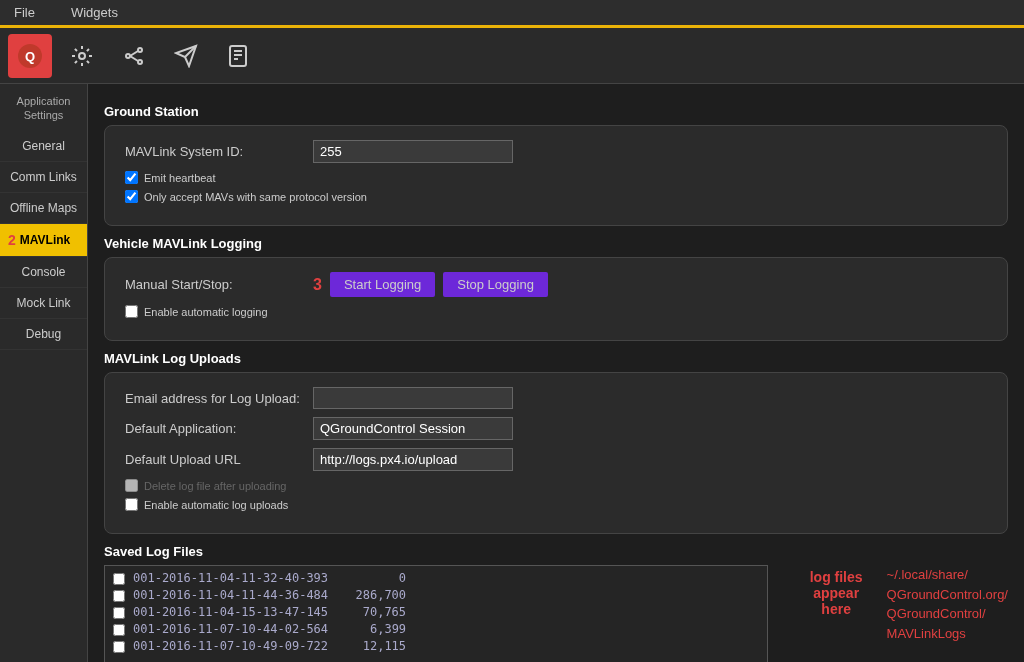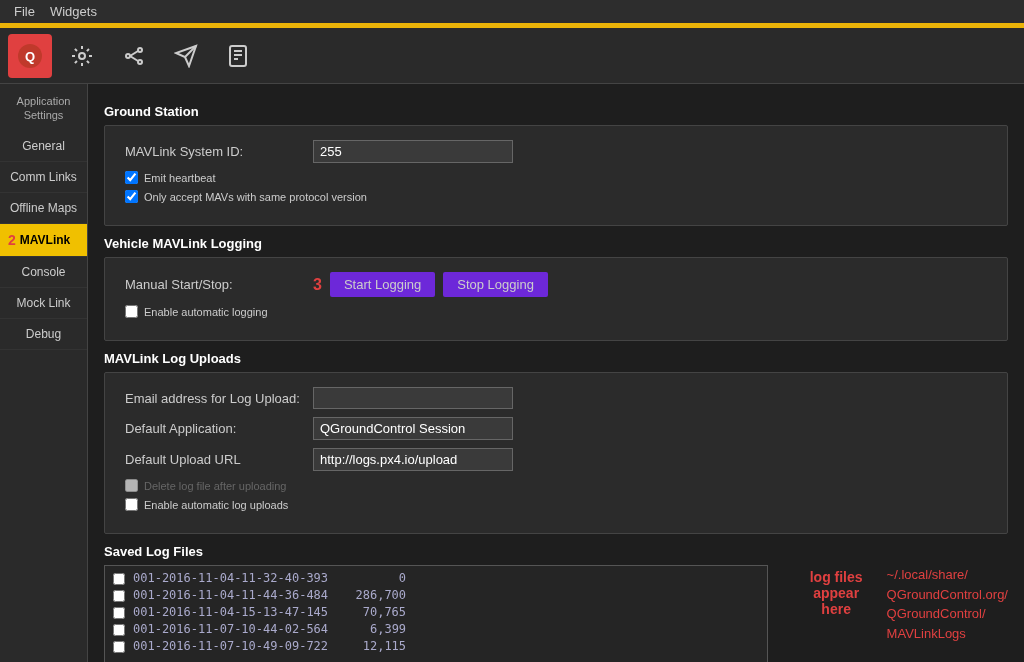--- a/index.html
+++ b/index.html
@@ -13,22 +13,22 @@
       overflow: hidden;
     }
 
     
     .menu-bar {
       background: #2d2d2d;
       height: 28px;
       display: flex;
       align-items: center;
       padding: 0 8px;
-      gap: 3px;
-      border-bottom: 5px solid #eab308;
+      gap: 24px;
+      border-bottom: 3px solid #eab308;
     }
     .menu-item {
       color: #cccccc;
       font-size: 13px;
       cursor: pointer;
       padding: 2px 6px;
     }
 
     
     .toolbar {
@@ -113,21 +113,21 @@
     .section-title {
       color: #ffffff;
       font-size: 13px;
       font-weight: bold;
       margin-bottom: 6px;
       margin-top: 8px;
     }
     .section-box {
       background: #2b2b2b;
       border: 1px solid #444;
-      border-radius: 2px;
+      border-radius: 8px;
       padding: 14px 20px 16px 20px;
       margin-bottom: 10px;
     }
 
     
     .form-row {
       display: flex;
       align-items: center;
       margin-bottom: 8px;
       gap: 8px;

